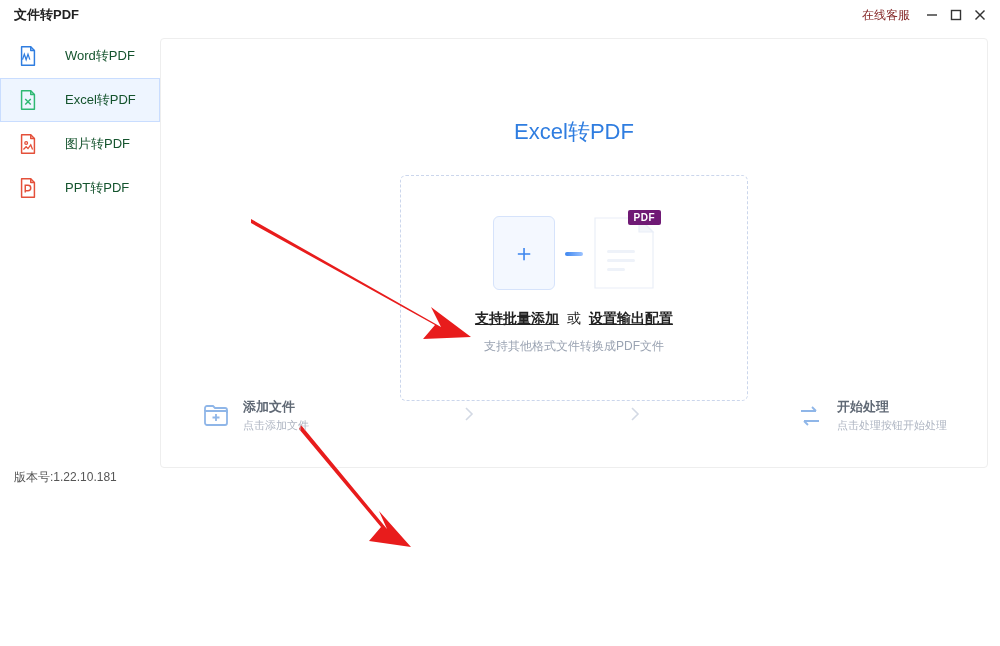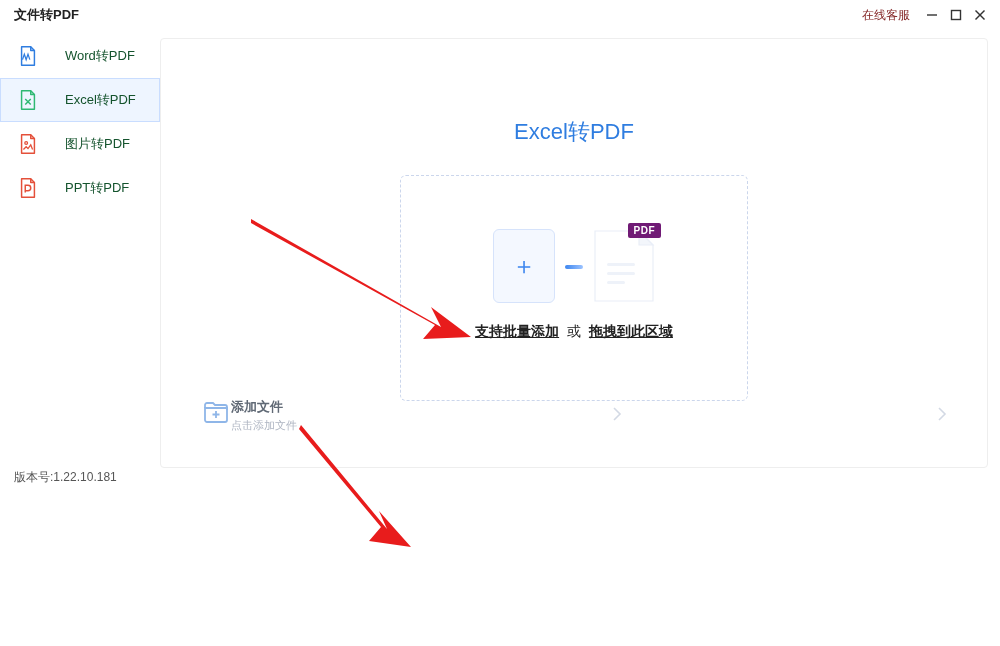--- a/index.html
+++ b/index.html
@@ -42,21 +42,21 @@
   .dst-lines span { display: block; height: 3px; width: 28px; background: #eef2f9; border-radius: 2px; }
   .dst-lines span.short { width: 18px; }
   .pdf-badge { position: absolute; top: -6px; right: -6px; background: #701a75; color: #fff; font-size: 10px; font-weight: 700; padding: 2px 6px; border-radius: 2px; letter-spacing: 0.5px; }
   .dz-click { font-size: 14px; color: #222; }
   .dz-click .u { text-decoration: underline; font-weight: 700; }
   .dz-click .sep { margin: 0 4px; font-weight: 400; }
   .dz-sub { margin-top: 10px; font-size: 12px; color: #9aa3b2; }
 
   
   .steps { position: absolute; bottom: 34px; left: 40px; right: 40px; display: flex; align-items: center; justify-content: space-between; }
-  .step { display: flex; align-items: flex-start; gap: 0; }
+  .step { display: flex; align-items: center; gap: 12px; }
   .step-icon { width: 30px; height: 30px; display: flex; align-items: center; justify-content: center; color: #8fb6e8; }
   .step-texts .st-title { font-size: 13px; color: #606975; font-weight: 600; }
   .step-texts .st-sub { font-size: 11px; color: #aeb5c2; margin-top: 2px; }
   .step-arrow { color: #d3d9e4; }
 
   
   .arrow-ann { position: absolute; pointer-events: none; }
 
   
   .footer { position: absolute; bottom: 18px; left: 14px; font-size: 12px; color: #555; }
@@ -155,22 +155,23 @@
                     <span></span>
                     <span class="short"></span>
                   </div>
               </div>
               <div class="pdf-badge">PDF</div>
             </div>
           </div>
           <div class="dz-click">
             <span class="u">支持批量添加</span>
             <span class="sep">或</span>
-            <span class="u">拖拽到此区域</span>
-          </div>
+            <span class="u">设置输出配置</span>
+          </div>
+          <div class="dz-sub">支持其他格式文件转换成PDF文件</div>
         </div>
 
         <svg class="arrow-ann" style="left:80px; top:170px;" width="230" height="160" viewBox="0 0 230 160">
           <path d="M10 10 L200 118 L190 98 L230 128 L182 130 L194 116 L10 14 Z" fill="#e81c1c"></path>
         </svg>
         <svg class="arrow-ann" style="left:130px; top:380px;" width="130" height="140" viewBox="0 0 130 140">
           <path d="M10 6 L96 110 L88 92 L120 128 L78 122 L90 108 L8 10 Z" fill="#e81c1c"></path>
         </svg>
 
         <div class="steps">
@@ -190,20 +191,31 @@
           <span class="step-arrow">
             <svg width="10" height="14" viewBox="0 0 10 14">
                 <path d="M2 1l6 6-6 6" fill="none" stroke="#d3d9e4" stroke-width="1.6"></path>
               </svg>
           </span>
           <span class="step-arrow">
             <svg width="10" height="14" viewBox="0 0 10 14">
                 <path d="M2 1l6 6-6 6" fill="none" stroke="#d3d9e4" stroke-width="1.6"></path>
               </svg>
           </span>
+          <div class="step">
+            <span class="step-icon">
+              <svg width="28" height="28" viewBox="0 0 28 28" fill="none" stroke="#8fb6e8" stroke-width="1.8">
+                <path d="M5 9h15M20 9l-4-4M23 19H8M8 19l4 4"></path>
+              </svg>
+            </span>
+            <div class="step-texts">
+              <div class="st-title">开始处理</div>
+              <div class="st-sub">点击处理按钮开始处理</div>
+            </div>
+          </div>
         </div>
       </div>
     </div>
   </div>
 
   <div class="footer">
     <span>版本号:</span><span>1.22.10.181</span>
   </div>
 </div>
 

